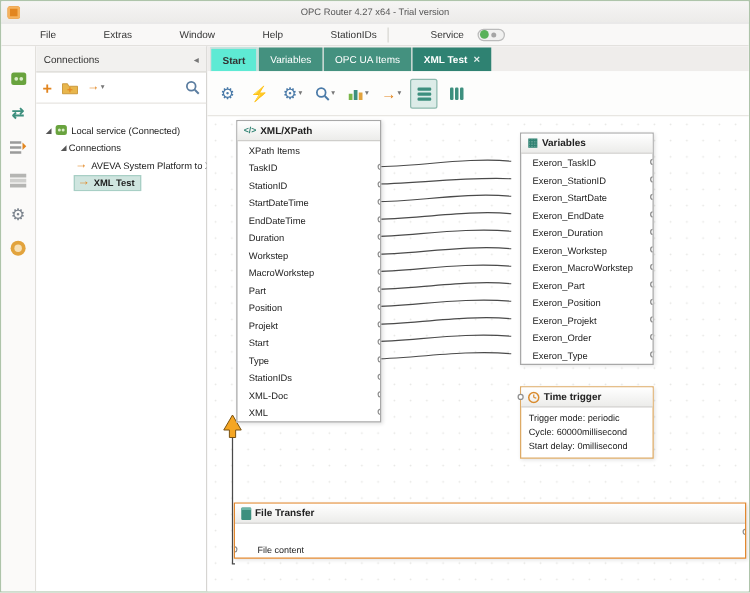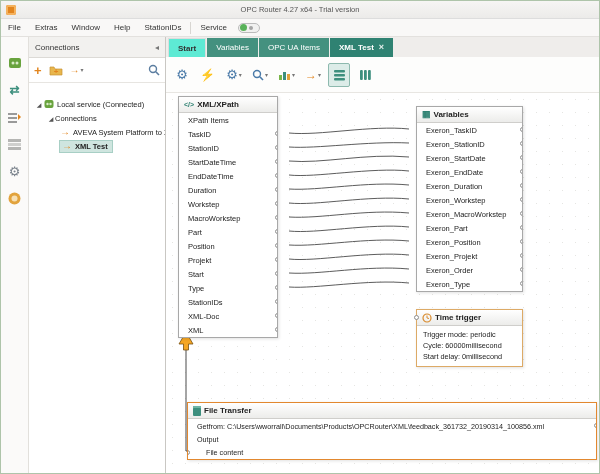--- a/index.html
+++ b/index.html
@@ -11,21 +11,21 @@
   .titlebar { position:absolute; left:0; top:0; width:100%; height:18px;
               background:linear-gradient(#f6f5f4,#ecebe9); border-bottom:1px solid #ddd;
               display:flex; align-items:center; }
   .app-icon { width:10px; height:10px; margin-left:5px; background:#e2851f; border-radius:2px;
               box-shadow:inset 0 0 0 2px #f5b25e; }
   .title-text { position:absolute; left:0; width:100%; text-align:center; font-size:7.5px; color:#555; }
 
   
   .menubar { position:absolute; left:0; top:18px; width:100%; height:18px; background:#f9f8f7;
              border-bottom:1px solid #e3e1de; display:flex; align-items:center; font-size:8px; color:#333; }
-  .menu-item { padding:0 7px; height:100%; display:flex; align-items:center; }
+  .menu-item { padding:0 7px; height:100%; display:flex; align-items:center;margin-left:24px; }
   .menu-sep { width:1px; height:12px; background:#d8d6d2; margin:0 2px; }
   .service-toggle { margin-left:4px; width:22px; height:10px; border:1px solid #bbb; border-radius:5px;
                     background:#f1f1f0; display:flex; align-items:center; padding:0 1px; gap:2px; }
   .service-dot-on { width:7px; height:7px; border-radius:50%; background:#59b259; }
   .service-dot-off { width:4px; height:4px; border-radius:50%; background:#a5a5a5; }
 
   
   .iconstrip { position:absolute; left:0; top:36px; width:28px; height:438px; background:#fbfaf9;
                border-right:1px solid #e2e0dc; display:flex; flex-direction:column; align-items:center;
                padding-top:16px; gap:7px; }
@@ -84,21 +84,21 @@
                  display:flex; align-items:center; gap:3px; padding:0 5px; font-size:8px; font-weight:bold;
                  position:relative; white-space:nowrap; }
   .node-row { height:14px; display:flex; align-items:center; padding:0 9px; position:relative;
               white-space:nowrap; overflow:hidden; }
   .xml-icon { color:#2f8272; font-weight:bold; font-size:7px; }
   .grid-icon { color:#2f8272; font-size:9px; line-height:1; }
   .port { position:absolute; width:5px; height:5px; border:1px solid #8f8f8f; border-radius:50%;
           background:#fff; top:50%; margin-top:-3px; }
   .port-r { right:-3px; } .port-l { left:-3px; }
 
-  .node-xpath { left:12px; top:3px; width:100px; }
+  .node-xpath { left:23px; top:3px; width:116px; }
   .node-vars { left:250px; top:13px; width:107px; }
 
   .node-trigger { left:250px; top:216px; width:107px; border-color:#ddaa66; }
   .node-trigger .node-header { font-weight:bold; }
   .trigger-body { padding:3px 6px 4px 6px; font-size:7.3px; line-height:11px; white-space:nowrap; }
 
   .node-file { left:21px; top:309px; width:410px; border:1px solid #e2882f; }
   .file-row { height:14px; display:flex; align-items:center; padding:0 9px; position:relative;
               font-size:7.2px; white-space:nowrap; overflow:hidden; }
   .file-row.sub { padding-left:18px; height:13px; }
@@ -450,25 +450,21 @@
           <div>Start delay: 0millisecond</div>
         </div>
       </div>
 
       <div class="node node-file">
         <div class="node-header">
           <span class="file-icon-page"></span>
           <span>File Transfer</span>
         </div>
         <div class="file-row">
-          <span>Getfrom: C:\Users\wworrall\Documents\Products\OPCRouter\XML\feedback_361732_20190314_100856.xml</span>
           <span class="port port-r"></span>
-        </div>
-        <div class="file-row sec">
-          <span>Output</span>
         </div>
         <div class="file-row sub">
           <span class="port port-l"></span>
           <span>File content</span>
         </div>
       </div>
 
     </div>
   </div>
 </div>

